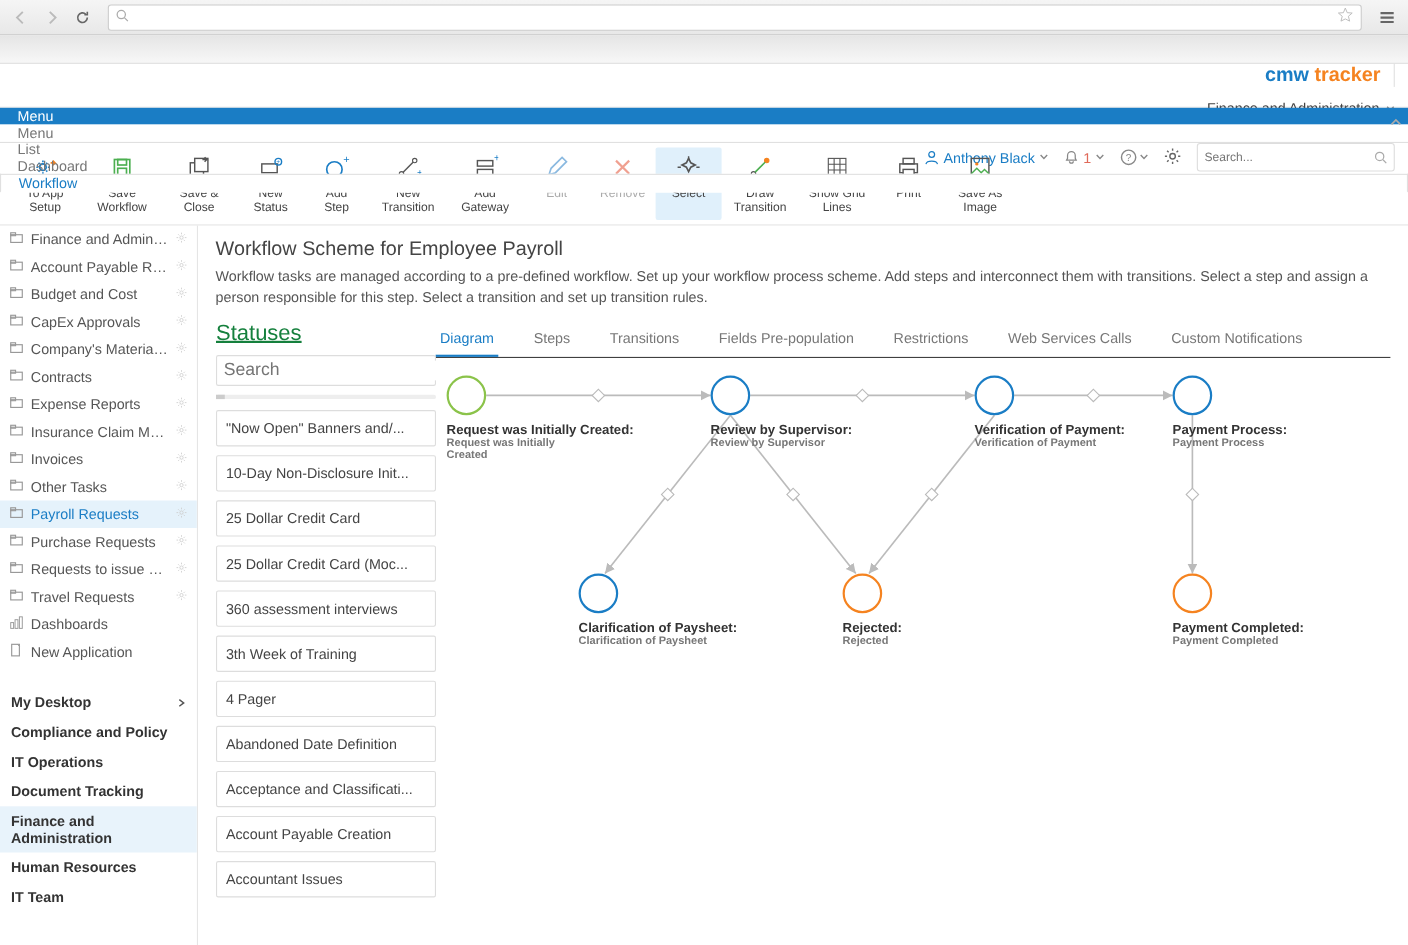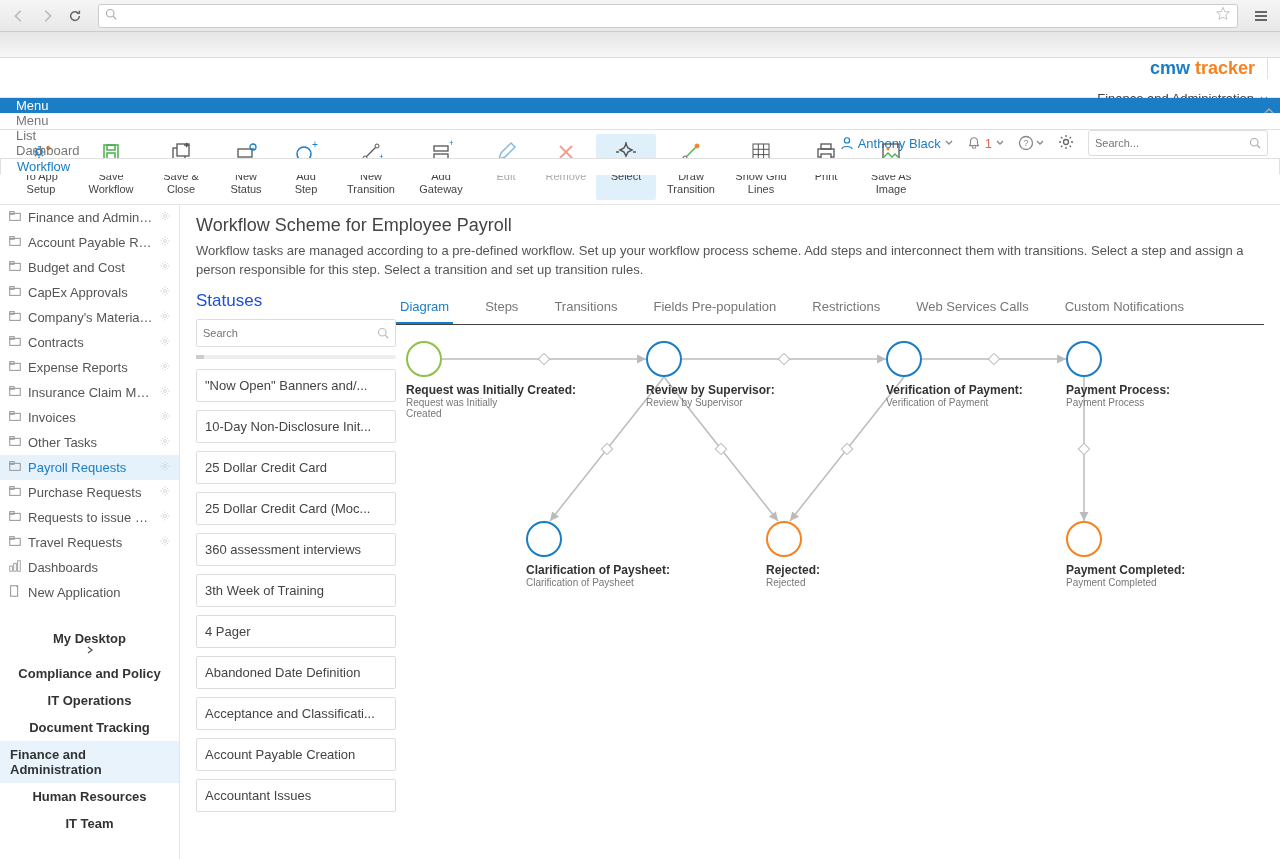--- a/index.html
+++ b/index.html
@@ -45,50 +45,50 @@
 .tool.selected { background:#e0f0fb; border-radius:2px; }
 .tool.disabled { color:#aaa; }
 
 
 .body { display:flex; height:calc(859px - 32px - 26px - 40px - 32px - 70px); }
 .sidebar { width:180px; border-right:1px solid #e5e5e5; overflow-y:auto; font-size:13px; }
 .side-item { display:flex; align-items:center; gap:6px; padding:4px 8px; cursor:pointer; color:#555; white-space:nowrap; overflow:hidden; position:relative;}
 .side-item .lbl { flex:1; overflow:hidden; text-overflow:ellipsis; }
 .side-item .gear { color:#ccc; visibility:visible; }
 .side-item.selected { background:#e5f2fb; color:#1a7dc5; }
-.side-group { padding:6px 10px; font-weight:700; color:#333; cursor:pointer; display:flex; align-items:center; justify-content:space-between;flex-direction:column;}
+.side-group { padding:6px 10px; font-weight:700; color:#333; cursor:pointer; display:flex; align-items:center; justify-content:space-between;}
 .side-group.selected { background:#e8f3fb; }
 .create-ws { display:flex; align-items:center; gap:8px; padding:8px 10px; color:#555; cursor:pointer;}
 
 
 .statuses-panel { width:200px; border-right:1px solid #e5e5e5; padding:8px 10px; overflow-y:auto; }
-.statuses-panel h3 { font-size:17px; font-weight:400; color:#1d4ed8; margin-bottom:8px; }
+.statuses-panel h3 { font-size:20px; font-weight:400; color:#15803d; margin-bottom:8px;text-decoration:underline; }
 .status-search { height:28px; border:1px solid #ddd; border-radius:2px; display:flex; align-items:center; padding:0 6px; gap:4px; margin-bottom:8px;}
-.status-search input { border:none; outline:none; flex:1; font-size:11px; }
+.status-search input { border:none; outline:none; flex:1; font-size:16px; }
 .status-progress { height:4px; background:#eee; border-radius:2px; margin-bottom:10px; position:relative;}
 .status-progress::before { content:''; position:absolute; left:0; top:0; height:100%; width:4%; background:#ccc;}
 .status-card { border:1px solid #ddd; border-radius:2px; padding:8px; margin-bottom:8px; font-size:13px; color:#444; cursor:grab; white-space:nowrap; overflow:hidden; text-overflow:ellipsis;}
 
 
 .content { flex:1; padding:10px 16px; overflow:auto; }
 .content h2 { font-size:18px; font-weight:400; color:#444; margin-bottom:6px;}
 .content p.desc { font-size:13px; color:#555; margin-bottom:12px; line-height:1.4;}
 .subtabs { display:flex; gap:28px; border-bottom:1px solid #404040; margin-bottom:16px; margin-left:200px; font-size:13px;}
 .subtab { padding:8px 4px; color:#777; cursor:pointer; }
 .subtab.active { color:#1a7dc5; border-bottom:2px solid #1a7dc5; font-weight:500;}
 
 
 .diagram-wrap { position:relative; margin-left:200px; height:300px; }
 .diagram-wrap svg { position:absolute; top:0; left:0; }
 .wf-node { position:absolute; }
 .wf-circle { width:36px; height:36px; border-radius:50%; border:2px solid #1a7dc5; background:#fff; }
 .wf-circle.start { border-color:#8bc34a; }
 .wf-circle.reject { border-color:#f58320; }
 .wf-title { font-size:12px; font-weight:700; color:#333; margin-top:6px; white-space:nowrap;}
-.wf-sub { font-size:10px; color:#777; white-space:nowrap;}
+.wf-sub { font-size:10px; color:#777; white-space:nowrap;font-weight:bold;}
 
 .statuses-layout { display:flex; }
 .statuses-left { width:200px; }
 </style>
 </head>
 <body>
 
 <div class="browser-bar">
   <div class="nav-btn disabled">
     <svg width="14" height="14" viewBox="0 0 16 16">

